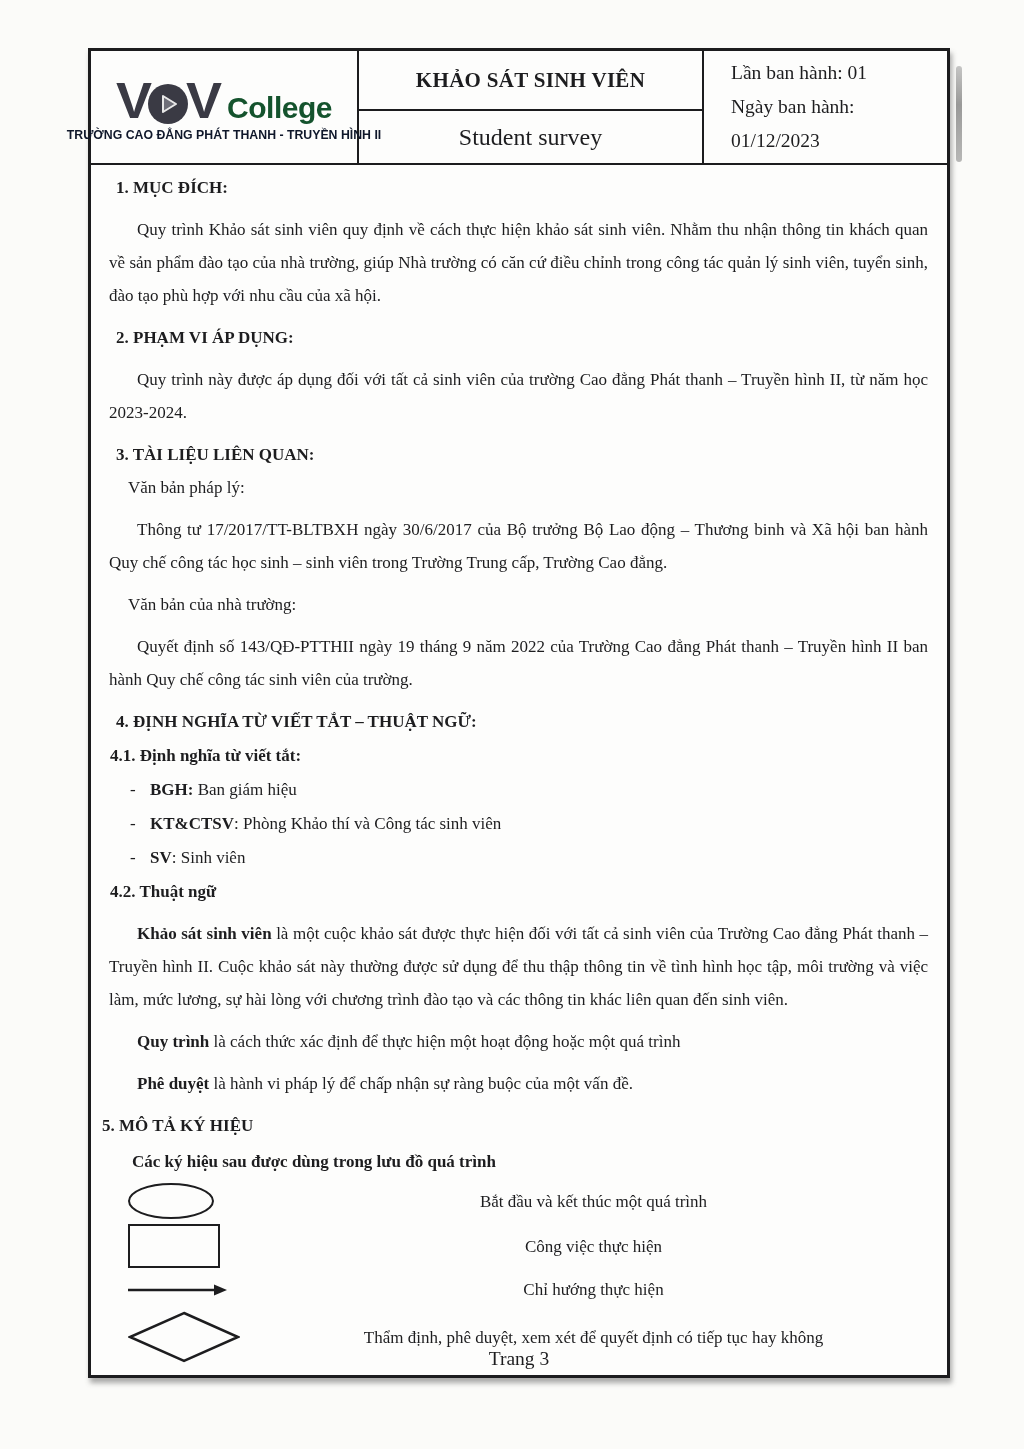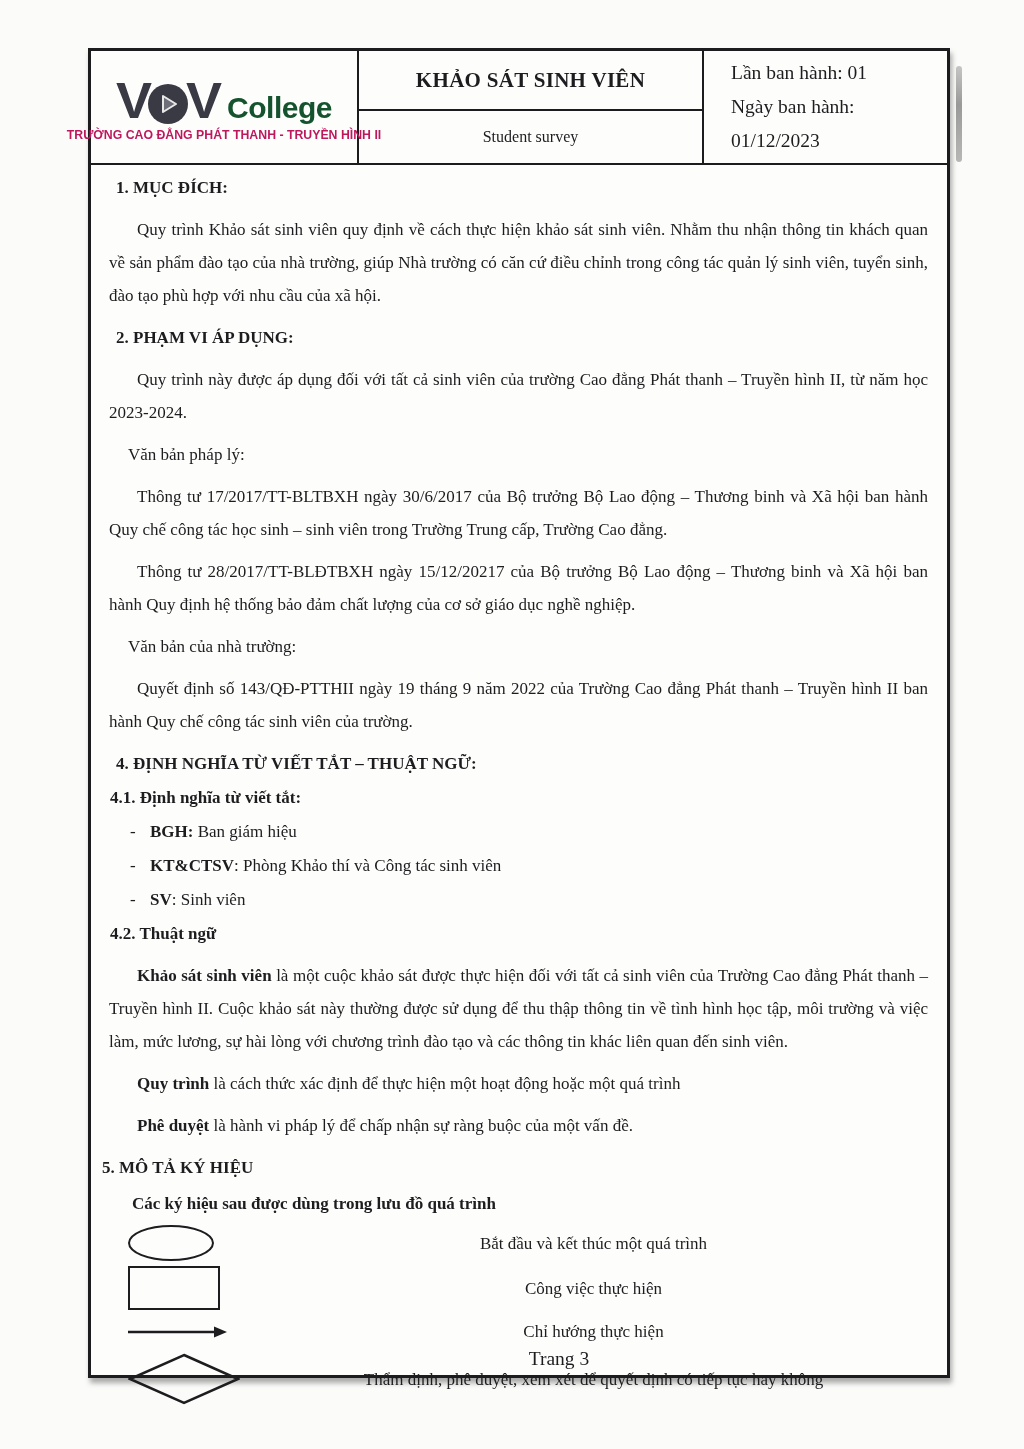--- a/index.html
+++ b/index.html
@@ -46,32 +46,32 @@
     width:40px;height:40px;border-radius:50%;
     background:#3a3a44;display:flex;align-items:center;justify-content:center;
     margin:6px -2px 0 0;z-index:1;
   }
   .logo-college{
     font-size:30px;font-weight:bold;color:#14532d;margin-left:9px;margin-top:14px;
     letter-spacing:-.5px;
   }
   .logo-subtitle{
     font-family:"Liberation Sans","DejaVu Sans",sans-serif;
-    font-size:12.3px;font-weight:bold;color:#be185d;
+    font-size:12.3px;font-weight:bold;color:#0f172a;
     margin-top:0;white-space:nowrap;
   }
   .title-cell{border-right:2px solid #1c1c1e;display:flex;flex-direction:column;}
   .title-main{
     height:58px;border-bottom:2px solid #1c1c1e;
     display:flex;align-items:center;justify-content:center;
     font-size:21px;font-weight:bold;letter-spacing:.3px;
   }
   .title-sub{
     flex:1;display:flex;align-items:center;justify-content:center;
-    font-size:16px;
+    font-size:24px;
   }
   .issue-cell{
     display:flex;flex-direction:column;justify-content:center;
     padding-left:27px;font-size:19.5px;line-height:34px;
   }
   
   .doc-body{
     padding:5px 10px 0 9px;
     font-size:17px;line-height:33px;
     text-align:justify;
@@ -86,21 +86,21 @@
   .bullet .dash{display:inline-block;width:20px;}
   .bullet .term{font-weight:bold;}
   .legend-title{font-weight:bold;margin:3px 0 4px 32px;text-align:left;}
   .legend-row{display:grid;grid-template-columns:150px 1fr;align-items:center;margin:5px 0;}
   .sym-wrap{margin-left:28px;display:flex;align-items:center;}
   .sym-ellipse{width:86px;height:36px;border:2.5px solid #1d1d1f;border-radius:50%;box-sizing:border-box;}
   .sym-rect{width:92px;height:44px;border:2.5px solid #1d1d1f;box-sizing:border-box;}
   .legend-label{text-align:center;}
   .doc-footer{
     position:absolute;bottom:5px;left:0;width:100%;
-    text-align:center;font-size:19.5px;padding-left:40px;
+    text-align:center;font-size:19.5px;
   }
 </style>
 </head>
 <body>
 
 <div class="page">
   <div class="artifact"></div>
 
   <div class="frame">
 
@@ -131,23 +131,23 @@
     </header>
 
     <main class="doc-body">
 
       <p class="h1">1. MỤC ĐÍCH:</p>
       <p class="p">Quy trình Khảo sát sinh viên quy định về cách thực hiện khảo sát sinh viên. Nhằm thu nhận thông tin khách quan về sản phẩm đào tạo của nhà trường, giúp Nhà trường có căn cứ điều chỉnh trong công tác quản lý sinh viên, tuyển sinh, đào tạo phù hợp với nhu cầu của xã hội.</p>
 
       <p class="h1">2. PHẠM VI ÁP DỤNG:</p>
       <p class="p">Quy trình này được áp dụng đối với tất cả sinh viên của trường Cao đẳng Phát thanh – Truyền hình II, từ năm học 2023-2024.</p>
 
+      <p class="h1">3. TÀI LIỆU LIÊN QUAN:</p>
       <p class="sub-label">Văn bản pháp lý:</p>
       <p class="p">Thông tư 17/2017/TT-BLTBXH ngày 30/6/2017 của Bộ trưởng Bộ Lao động – Thương binh và Xã hội ban hành Quy chế công tác học sinh – sinh viên trong Trường Trung cấp, Trường Cao đẳng.</p>
-      <p class="p">Thông tư 28/2017/TT-BLĐTBXH ngày 15/12/20217 của Bộ trưởng Bộ Lao động – Thương binh và Xã hội ban hành Quy định hệ thống bảo đảm chất lượng của cơ sở giáo dục nghề nghiệp.</p>
       <p class="sub-label">Văn bản của nhà trường:</p>
       <p class="p">Quyết định số 143/QĐ-PTTHII ngày 19 tháng 9 năm 2022 của Trường Cao đẳng Phát thanh – Truyền hình II ban hành Quy chế công tác sinh viên của trường.</p>
 
       <p class="h1">4. ĐỊNH NGHĨA TỪ VIẾT TẮT – THUẬT NGỮ:</p>
       <p class="h2">4.1. Định nghĩa từ viết tắt:</p>
 
       <p class="bullet"><span class="dash">-</span><span class="term">BGH:</span><span> Ban giám hiệu</span></p>
       <p class="bullet"><span class="dash">-</span><span class="term">KT&amp;CTSV</span><span>: Phòng Khảo thí và Công tác sinh viên</span></p>
       <p class="bullet"><span class="dash">-</span><span class="term">SV</span><span>: Sinh viên</span></p>
 

